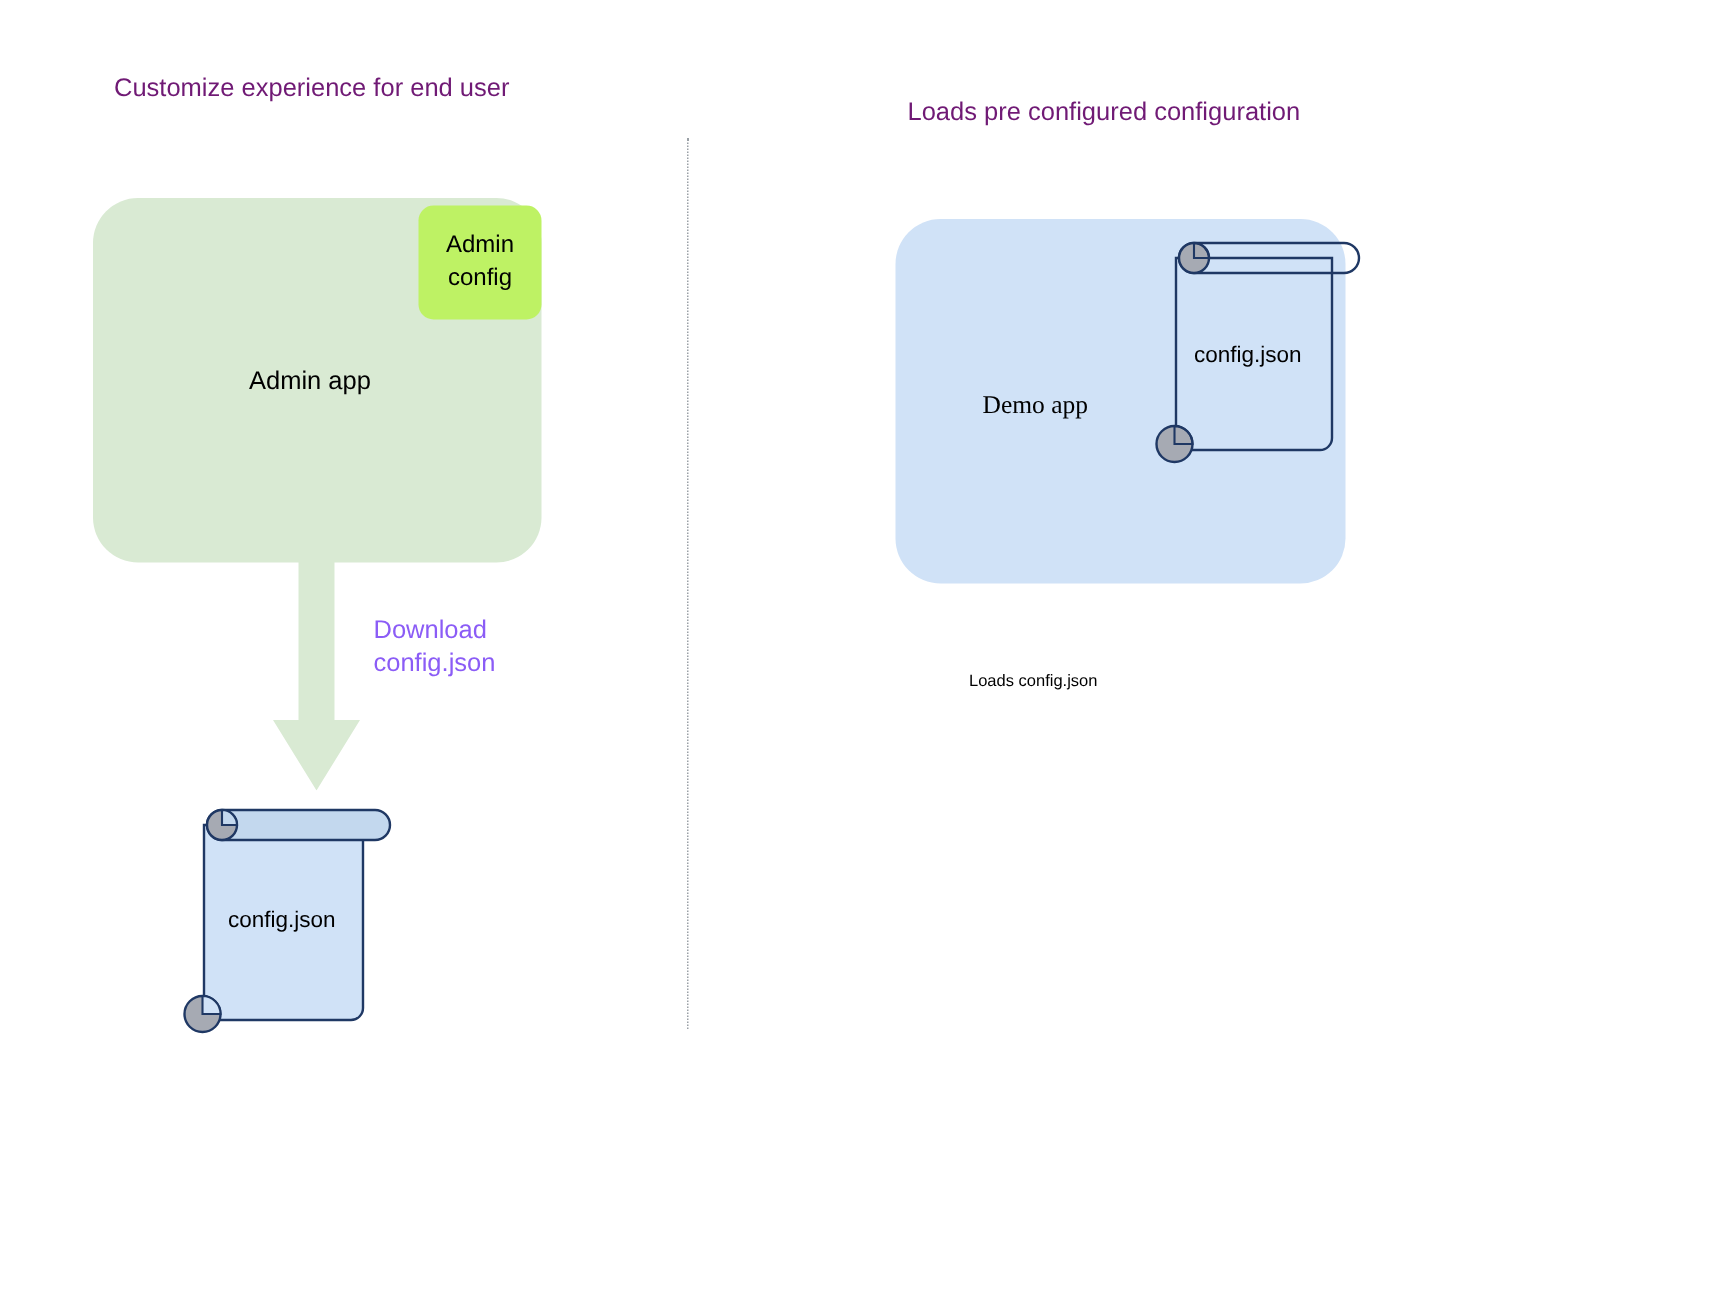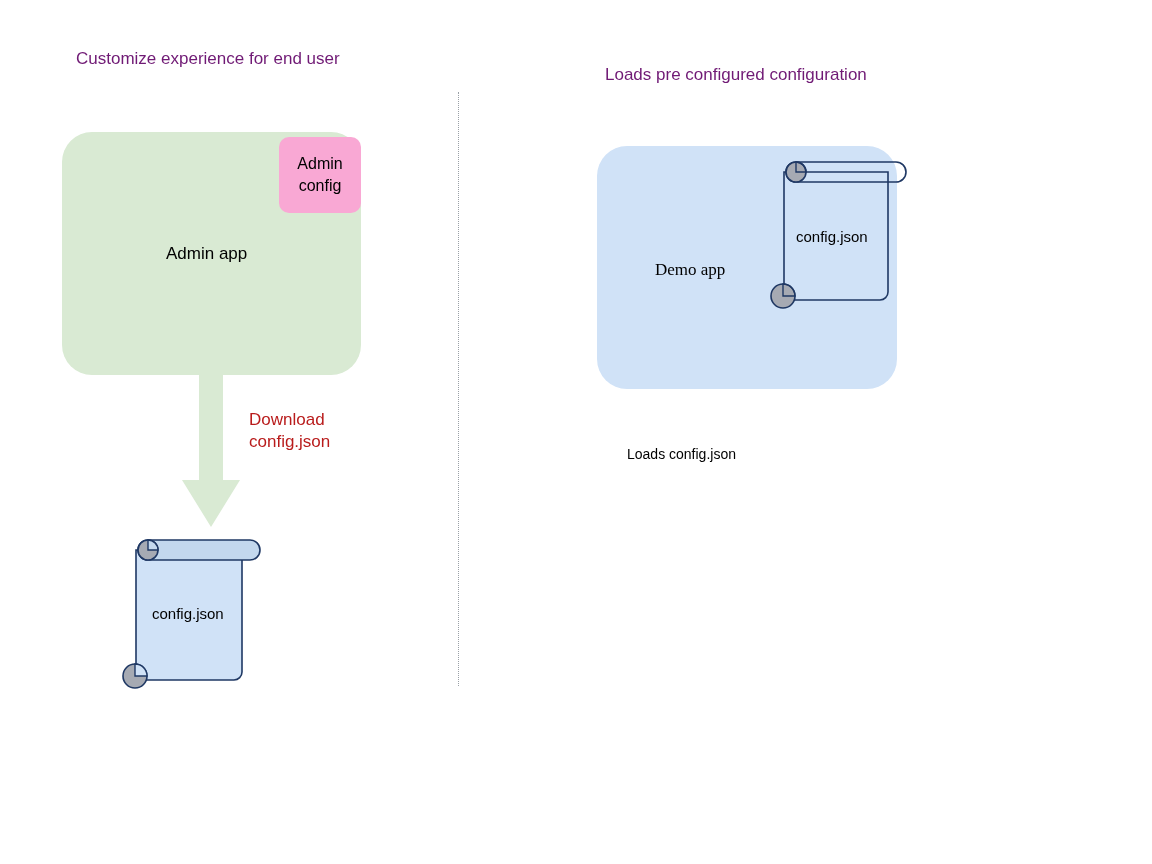--- a/index.html
+++ b/index.html
@@ -69,21 +69,21 @@
   #admin-app-label { left: 166px; top: 244px; text-align: right; }
   #demo-app-label  { left: 655px; top: 260px; font-family: Liberation Serif, serif; }
 
   
   #admin-panel-badge {
     position: absolute;
     left: 279px;
     top: 137px;
     width: 82px;
     height: 76px;
-    background: #f9a8d4;
+    background: #bef264;
     border-radius: 10px;
     display: flex;
     align-items: center;
     justify-content: center;
   }
   #admin-panel-label {
     font-size: 16px;
     line-height: 22px;
     text-align: center;
     color: #000000;
@@ -97,21 +97,21 @@
     width: 58px;
     height: 155px;
   }
   #arrow-label {
     position: absolute;
     left: 249px;
     top: 409px;
     font-size: 17px;
     line-height: 22px;
     white-space: nowrap;
-    color: #b91c1c;
+    color: #8b5cf6;
   }
 
   
   .doc {
     position: absolute;
   }
   #doc-left  { left: 118px; top: 528px; width: 148px; height: 162px; }
   #doc-right { left: 768px; top: 152px; width: 142px; height: 158px; }
 
   .doc-label {
@@ -120,23 +120,23 @@
     line-height: 18px;
     white-space: nowrap;
     color: #000000;
   }
   #doc-left-label  { left: 152px; top: 605px; }
   #doc-right-label { left: 796px; top: 228px; }
 
   
   #loads-caption {
     position: absolute;
-    left: 627px;
+    left: 646px;
     top: 444px;
-    font-size: 14px;
+    font-size: 11px;
     line-height: 20px;
     white-space: nowrap;
     color: #000000;
   }
 </style>
 </head>
 <body>
 
 <div class="canvas">
 

